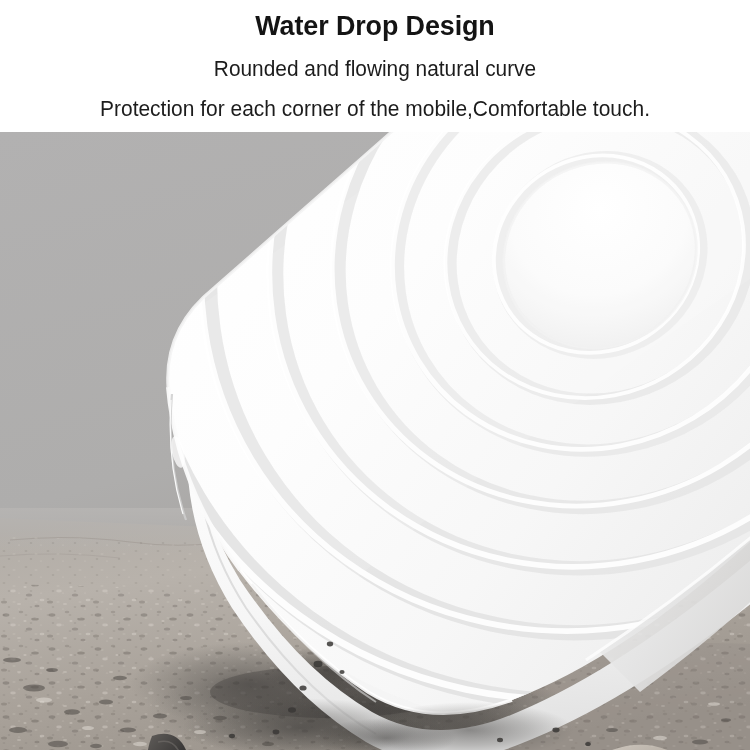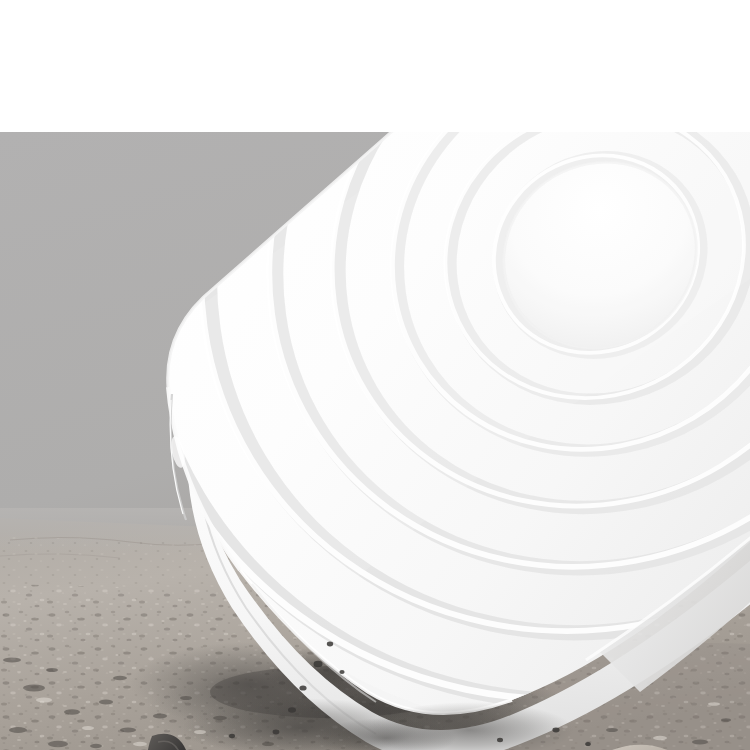--- a/index.html
+++ b/index.html
@@ -90,20 +90,25 @@
     width: 750px;
     height: 618px;
     display: block;
   }
 </style>
 </head>
 <body>
 
 <div id="promo-banner">
 
+  <div class="header-block">
+    <div class="title-main">Water Drop Design</div>
+    <div class="subtitle-1">Rounded and flowing natural curve</div>
+    <div class="subtitle-2">Protection for each corner of the mobile,Comfortable touch.</div>
+  </div>
 
   <div class="photo-area">
     <svg class="photo-svg" viewBox="0 0 750 618" preserveAspectRatio="none">
       <defs>
 
         <linearGradient id="gBackdrop" x1="0" y1="0" x2="0.35" y2="1">
           <stop offset="0" stop-color="#b2b1b1"></stop>
           <stop offset="0.55" stop-color="#aeadac"></stop>
           <stop offset="0.80" stop-color="#a6a3a0"></stop>
           <stop offset="1" stop-color="#9e9a96"></stop>

